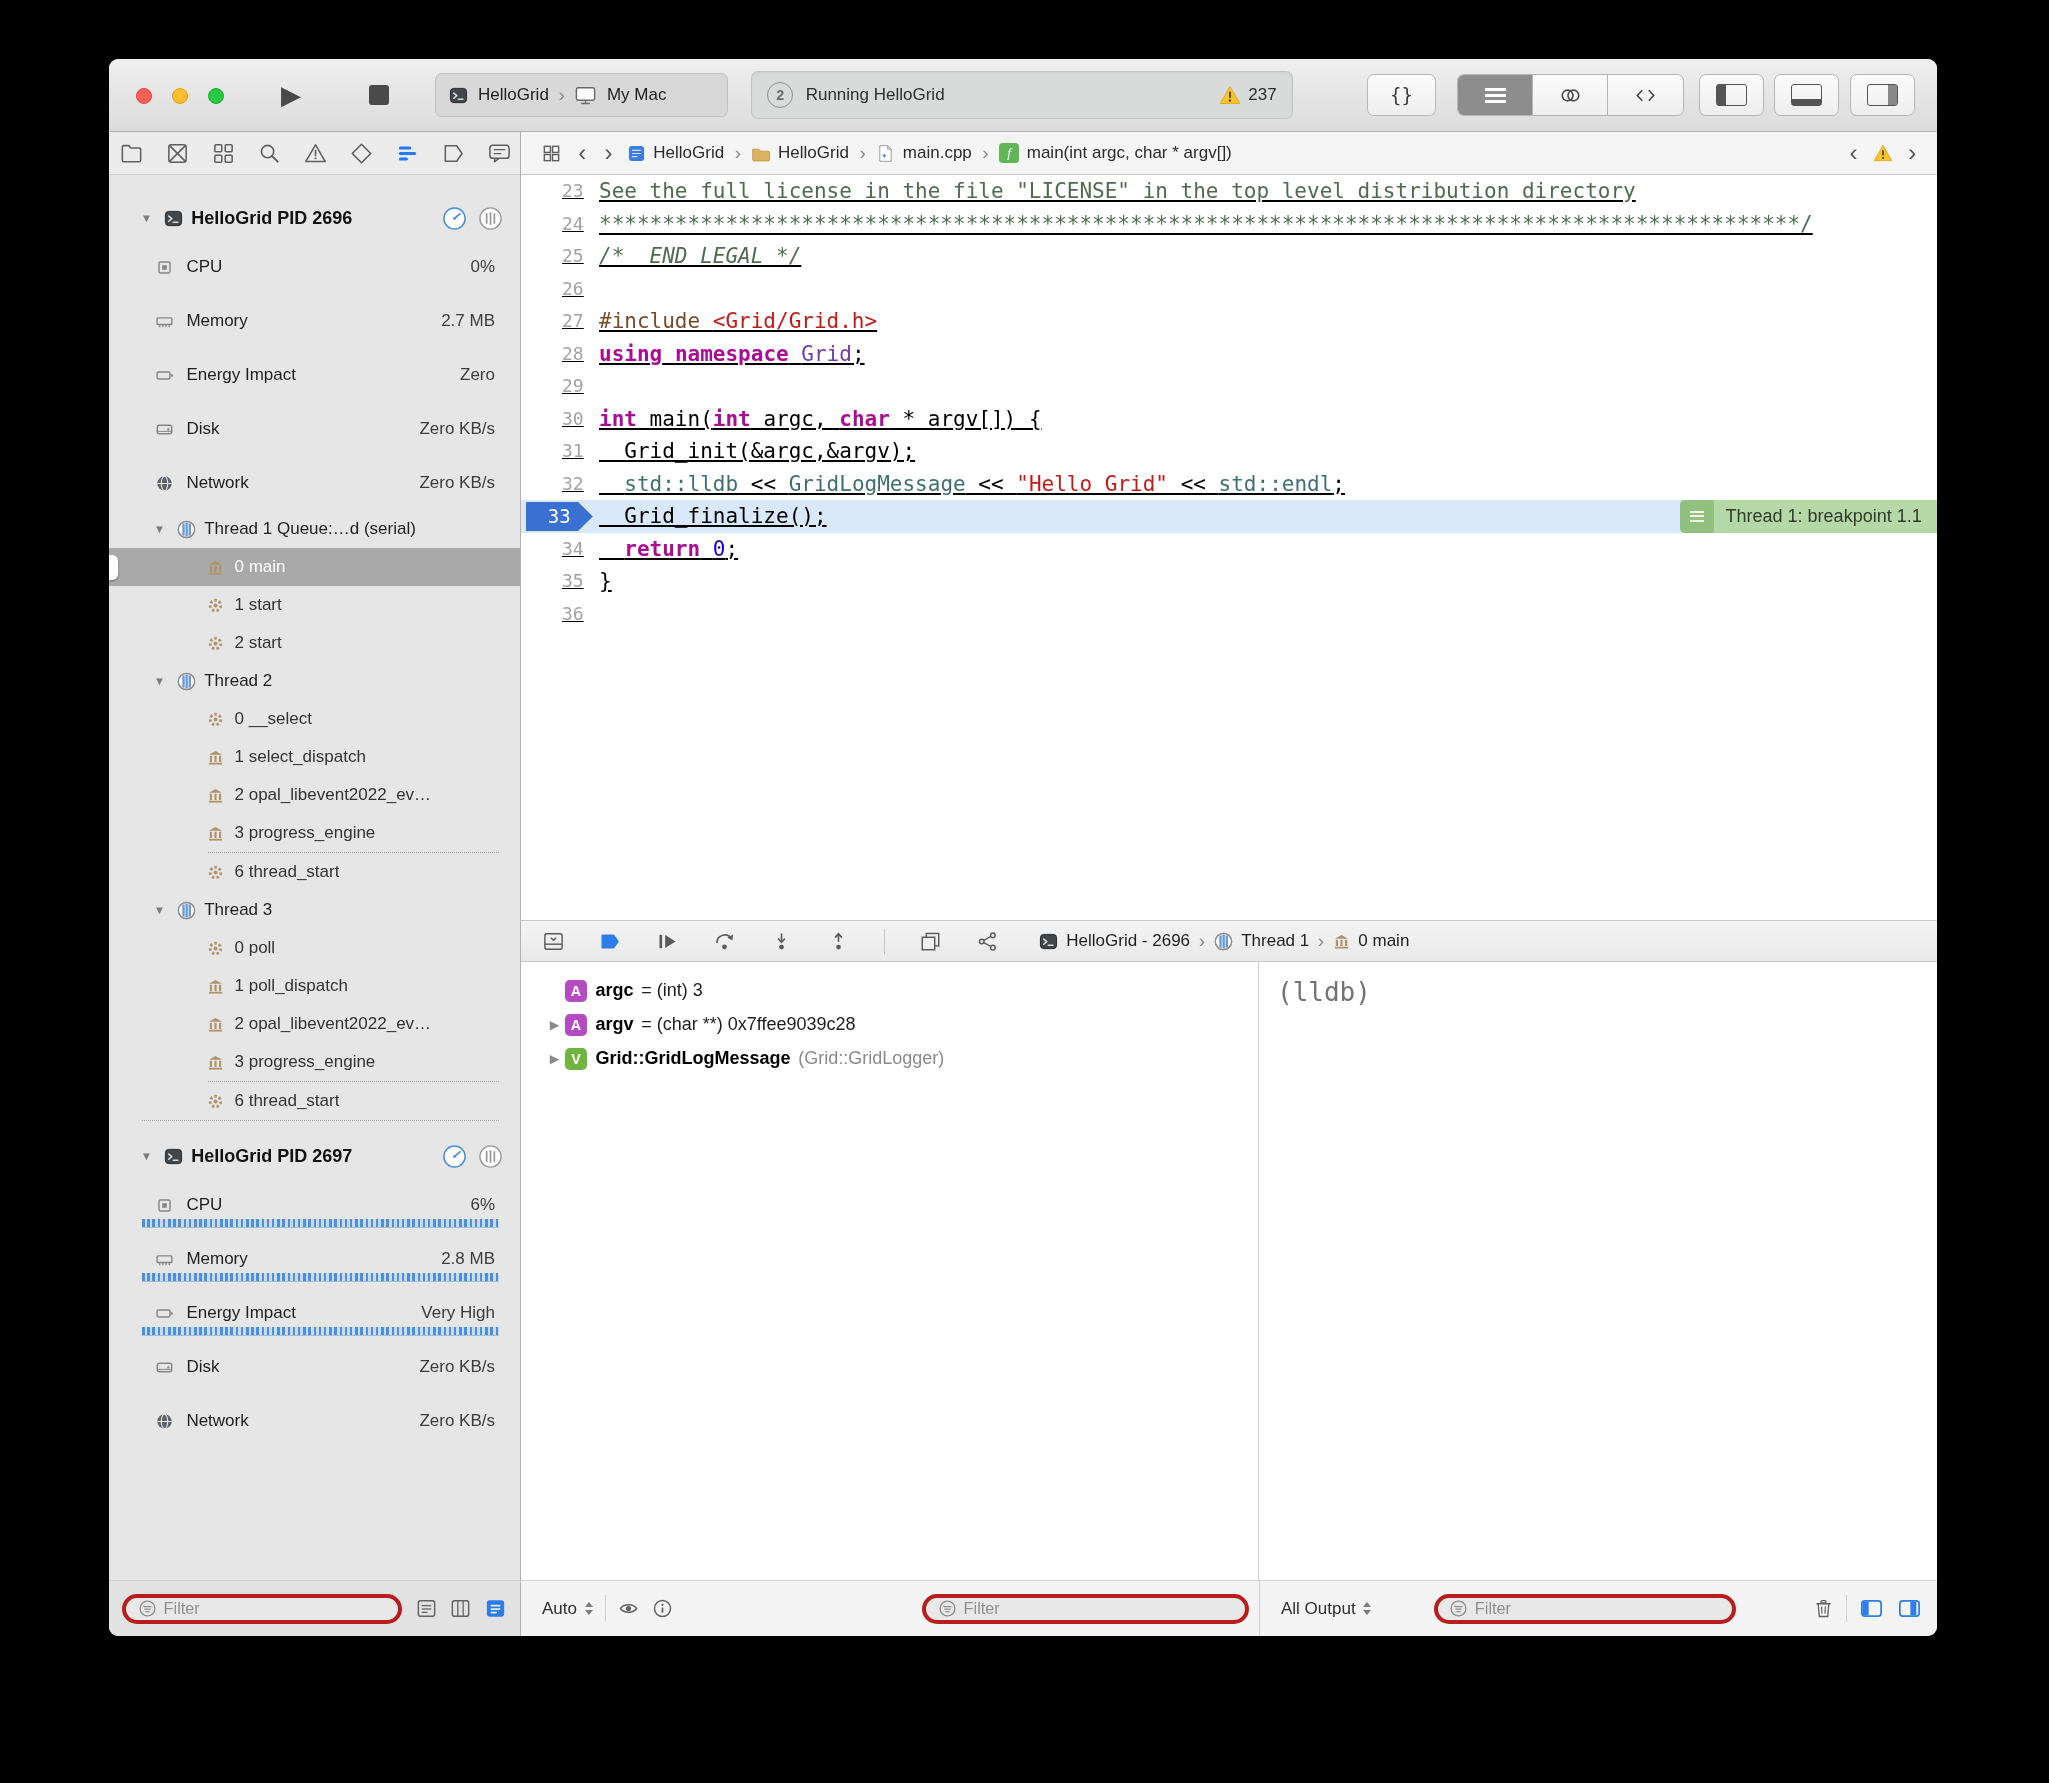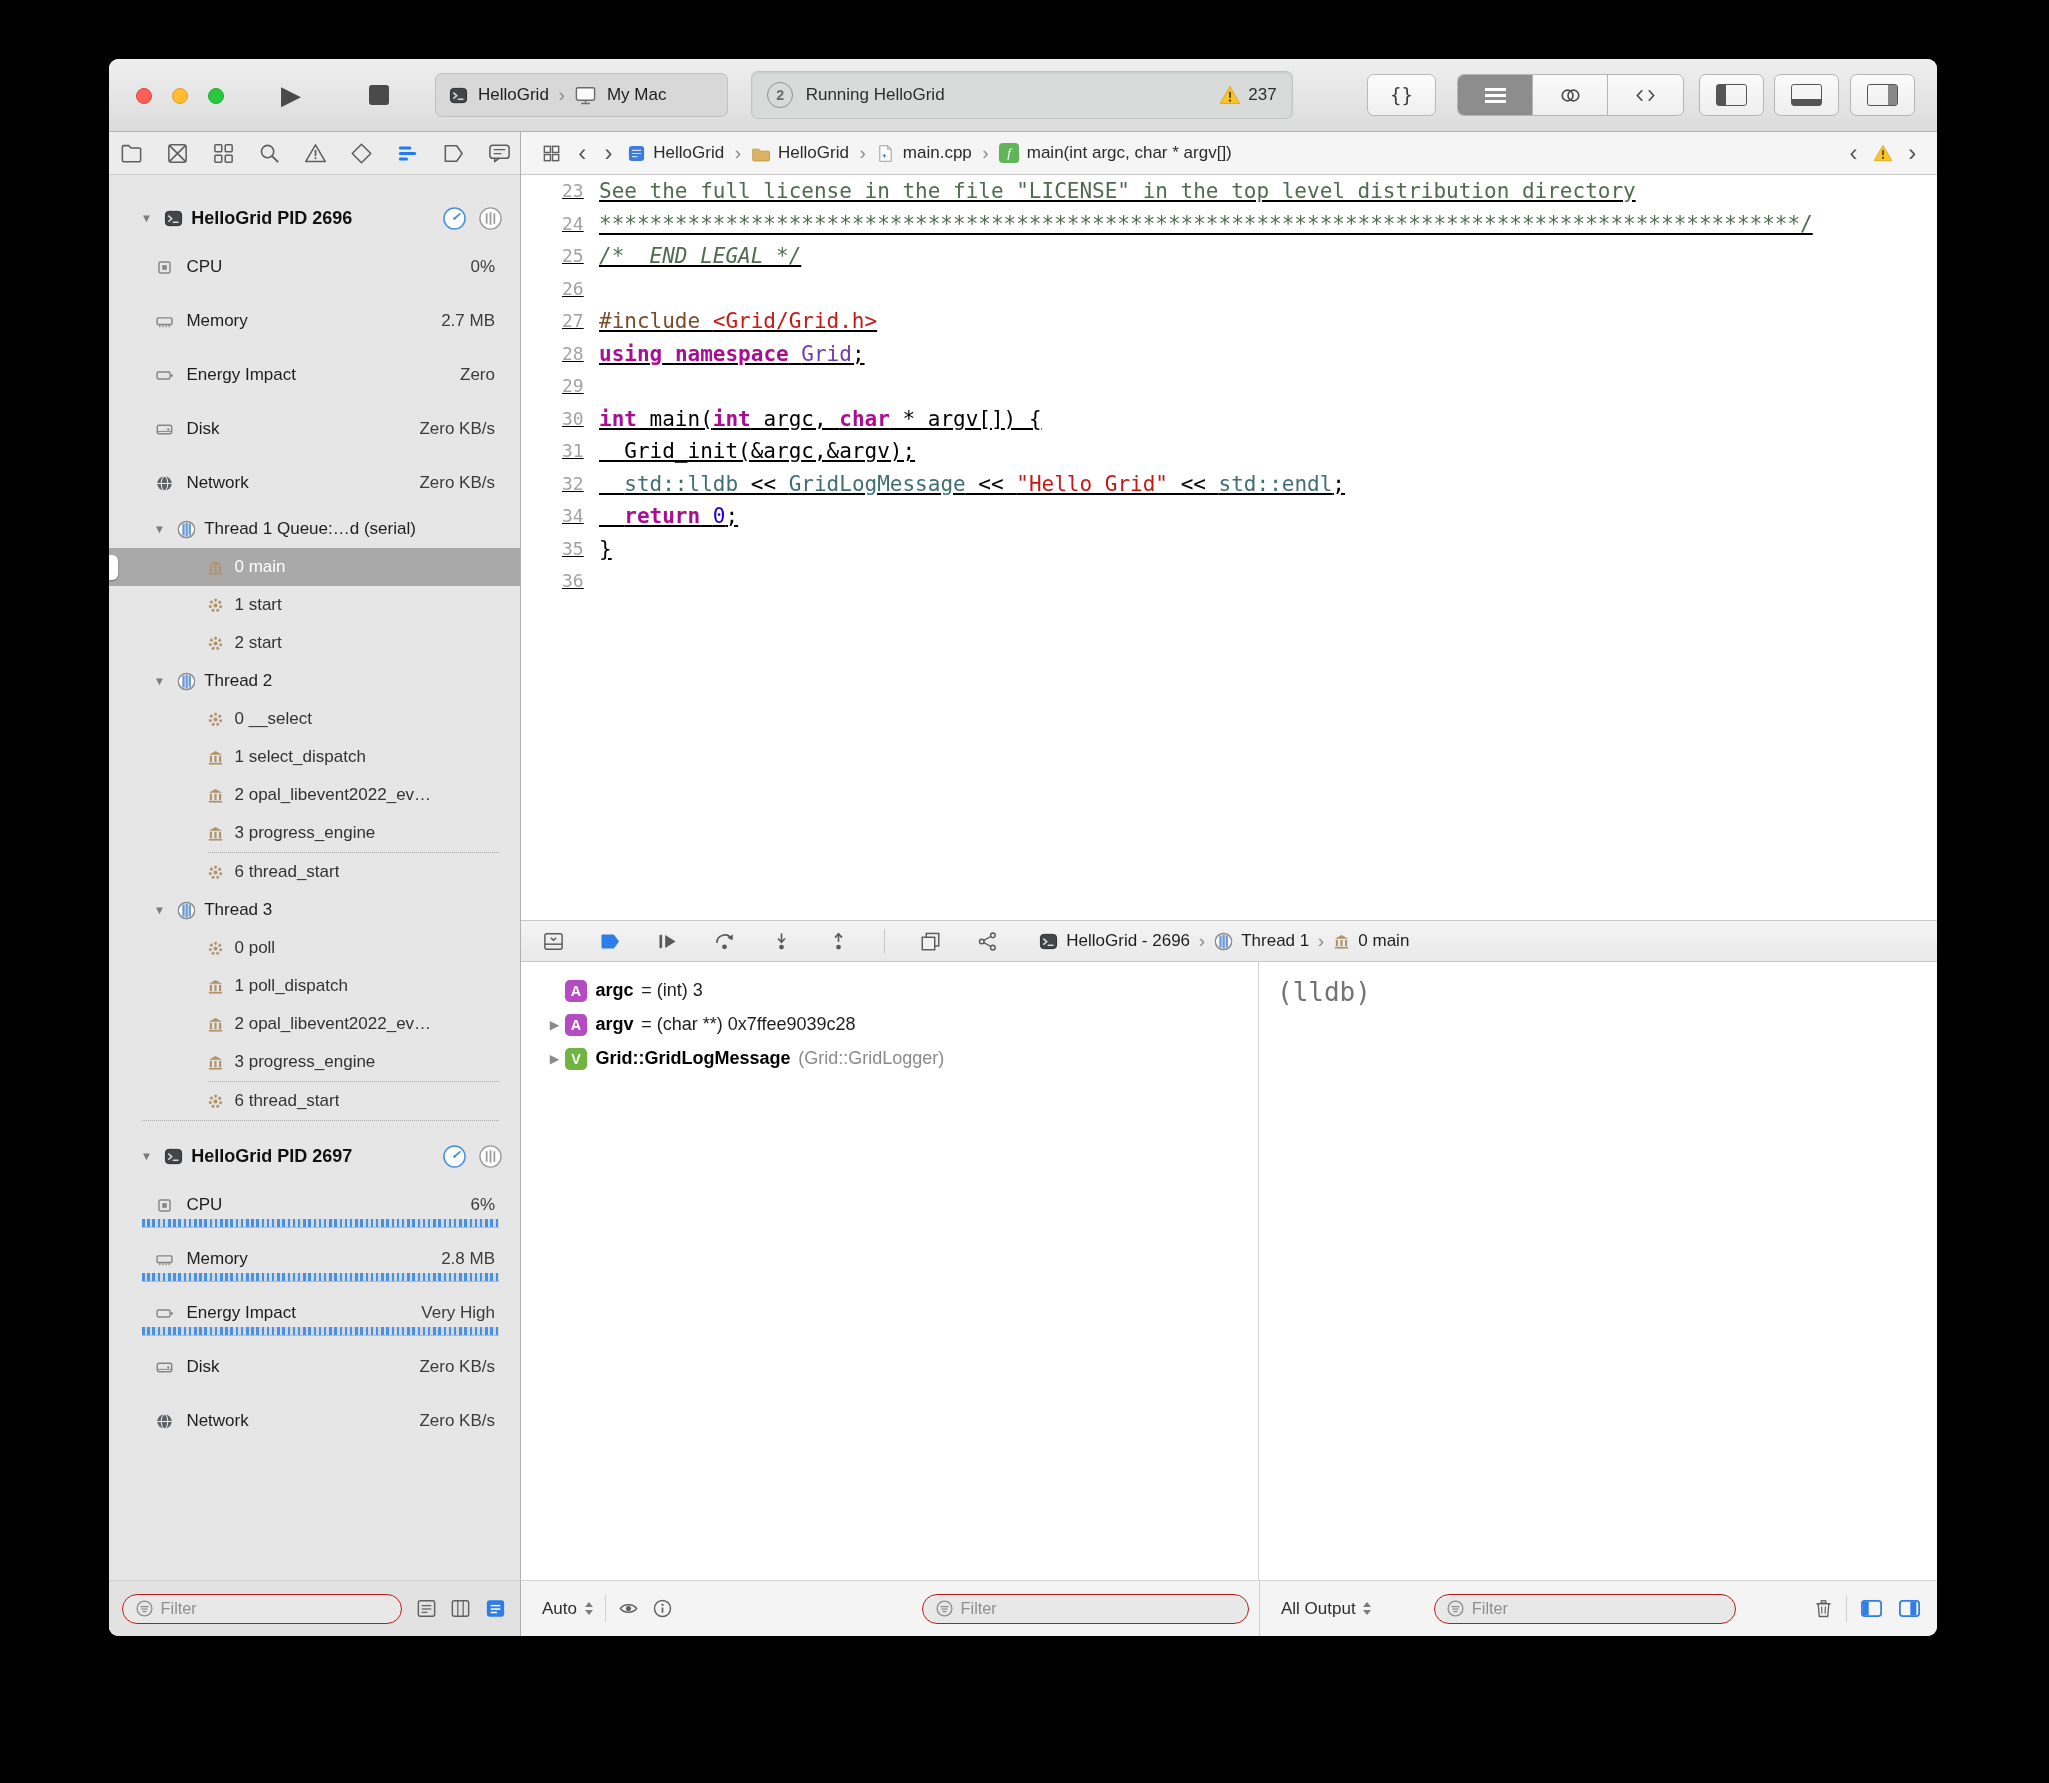--- a/index.html
+++ b/index.html
@@ -147,21 +147,21 @@
             border-top:1px solid #cdcdcd; padding:0 13.4px; gap:12.4px; }
   .f-vars { left:412px; width:739px; background:#f4f4f4; border-top:1px solid #d4d4d4;
             border-right:1px solid #d0d0d0; padding:0 9.6px 0 21px; gap:12.4px; }
   .f-cons { left:1151px; right:0; background:#f4f4f4; border-top:1px solid #d4d4d4; padding:0 15.3px 0 21px; gap:12.4px; }
   .scope { display:flex; align-items:center; font-size:17px; color:#2e2e2e; }
   .stepper { display:inline-flex; flex-direction:column; align-items:center; gap:2.9px; margin-left:7.6px; }
   .stepper i { width:0; height:0; border-left:4.8px solid transparent; border-right:4.8px solid transparent; }
   .stepper .up { border-bottom:5.7px solid #7b7b7b; }
   .stepper .dn { border-top:5.7px solid #7b7b7b; }
   .fsep { width:1px; height:27px; background:#d2d2d2; flex:none; }
-  .filter { height:30px; border-radius:15.3px; border:1px solid #b91c1c; background:#e8e8e8;
+  .filter { height:30px; border-radius:15.3px; border:4px solid #b91c1c; background:#e8e8e8;
             display:flex; align-items:center; padding:0 11.5px; gap:6.7px; }
   .filter input { border:none; background:transparent; outline:none; font-size:16.3px; color:#333; width:100%;
             font-family:"Liberation Sans",sans-serif; }
   .filter input::placeholder { color:#8f8f8f; }
   .f-side .filter { flex:1; }
   .f-vars .filter { margin-left:auto; width:327px; }
   .f-cons .filter { margin-left:50px; width:302px; }
   .f-cons .right-group { margin-left:auto; display:flex; align-items:center; gap:12.4px; }
   .side-icons { display:flex; gap:11.5px; }
   .ftr-ico { width:23px; height:23px; color:#616161; flex:none; }
@@ -824,20 +824,32 @@
         <span class="ct"><span class="tk-k">int</span><span> main(</span><span class="tk-k">int</span><span> argc, </span><span class="tk-k">char</span><span> * argv[]) {</span></span>
       </div>
     <div class="cl">
         <span class="ln">31</span>
         <span class="ct"><span>  Grid_init(&amp;argc,&amp;argv);</span></span>
       </div>
     <div class="cl">
         <span class="ln">32</span>
         <span class="ct"><span>  </span><span class="tk-t">std::lldb</span><span> &lt;&lt; </span><span class="tk-t">GridLogMessage</span><span> &lt;&lt; </span><span class="tk-s">"Hello Grid"</span><span> &lt;&lt; </span><span class="tk-t">std::endl</span><span>;</span></span>
       </div>
+    <div class="cl cur">
+      <span class="ln">
+          <span class="bp-tag">33</span>
+        </span>
+      <span class="ct"><span>  Grid_finalize();</span></span>
+      <div class="bp-note">
+        <span class="nico">
+            <span class="nico-lines"></span>
+          </span>
+        <span class="ntext">Thread 1: breakpoint 1.1</span>
+      </div>
+    </div>
     <div class="cl">
         <span class="ln">34</span>
         <span class="ct"><span>  </span><span class="tk-k">return</span><span> </span><span class="tk-0">0</span><span>;</span></span>
       </div>
     <div class="cl">
         <span class="ln">35</span>
         <span class="ct"><span>}</span></span>
       </div>
     <div class="cl">
         <span class="ln">36</span>

